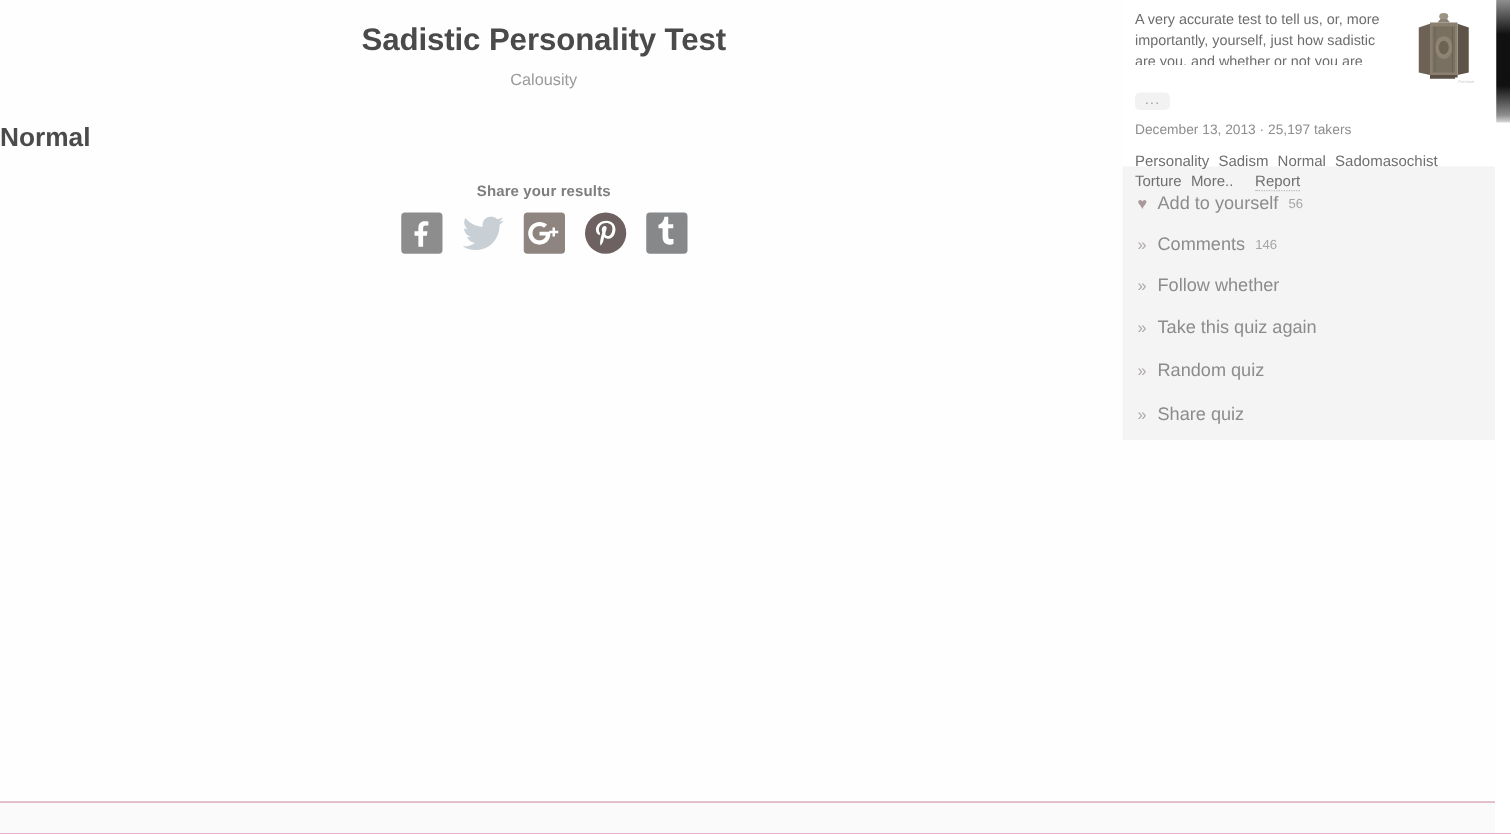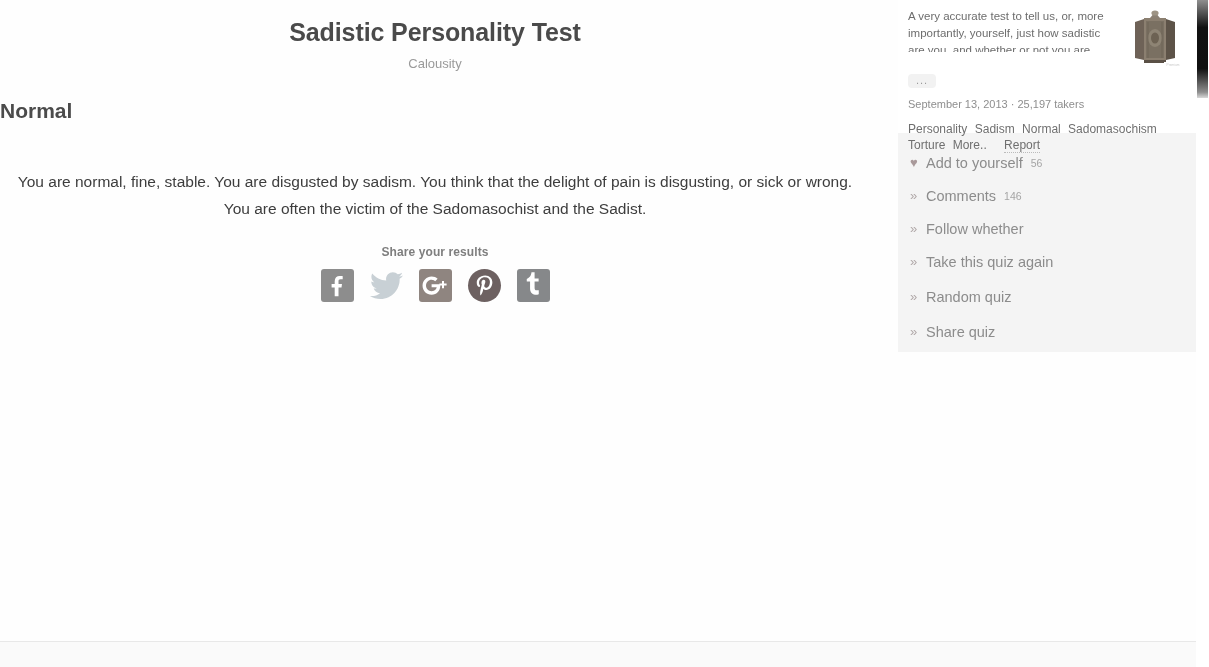--- a/index.html
+++ b/index.html
@@ -255,21 +255,20 @@
 
 <div class="page">
 
   <div class="content-area">
 
     <div class="main-col">
 
       <h1 class="quiz-title">Sadistic Personality Test</h1>
       <div class="quiz-subtitle">Calousity</div>
       <h2 class="result-name">Normal</h2>
-      <p class="result-text">You are normal, fine, stable. You are disgusted by sadism. You think that the delight of pain is disgusting, or sick or wrong. You are often the victim of the Sadomasochist and the Sadist.</p>
 
       <div class="share-wrap">
         <div class="share-label">Share your results</div>
 
         <div class="share-icons">
 
           <div class="share-btn sq si-facebook">
             <span>
               <svg width="33" height="33" viewBox="0 0 33 33">
                 <path fill="#ffffff" d="M19.6 10.3h2.1V7.2c-0.4-0.05-1.6-0.17-3-0.17c-3 0-5 1.85-5 5.25V15h-3.1v3.5h3.1v8.8h3.8v-8.8h3l0.47-3.5h-3.47v-2.37C17.5 11.1 17.8 10.3 19.6 10.3z"></path>
@@ -335,30 +334,30 @@
               <line x1="24" y1="14" x2="24" y2="50" stroke="#5e5449" stroke-width="0.7" opacity="0.6"></line>
               <line x1="38" y1="14" x2="38" y2="50" stroke="#5e5449" stroke-width="0.7" opacity="0.6"></line>
               <rect x="40" y="54" width="18" height="5" fill="#ffffff"></rect>
               <text x="49" y="58" font-size="3.2" fill="#c9c9c9" text-anchor="middle" font-family="'Liberation Sans', sans-serif">Premium</text>
             </svg>
           </div>
         </div>
         <div class="sb-more-btn">...</div>
 
         <div class="sb-meta">
-          <span>September 13, 2013</span>
+          <span>December 13, 2013</span>
           <span>·</span>
           <span>25,197 takers</span>
         </div>
 
         <div class="sb-tags">
           <span class="sb-tag">Personality</span>
           <span class="sb-tag">Sadism</span>
           <span class="sb-tag">Normal</span>
-          <span class="sb-tag">Sadomasochism</span>
+          <span class="sb-tag">Sadomasochist</span>
           <span class="sb-tag">Torture</span>
           <span class="sb-tag">More..</span>
           <span class="sb-report">Report</span>
         </div>
       </div>
 
       <div class="sb-actions">
 
         <div class="sb-action">
           <span class="heart-icon">♥</span>

